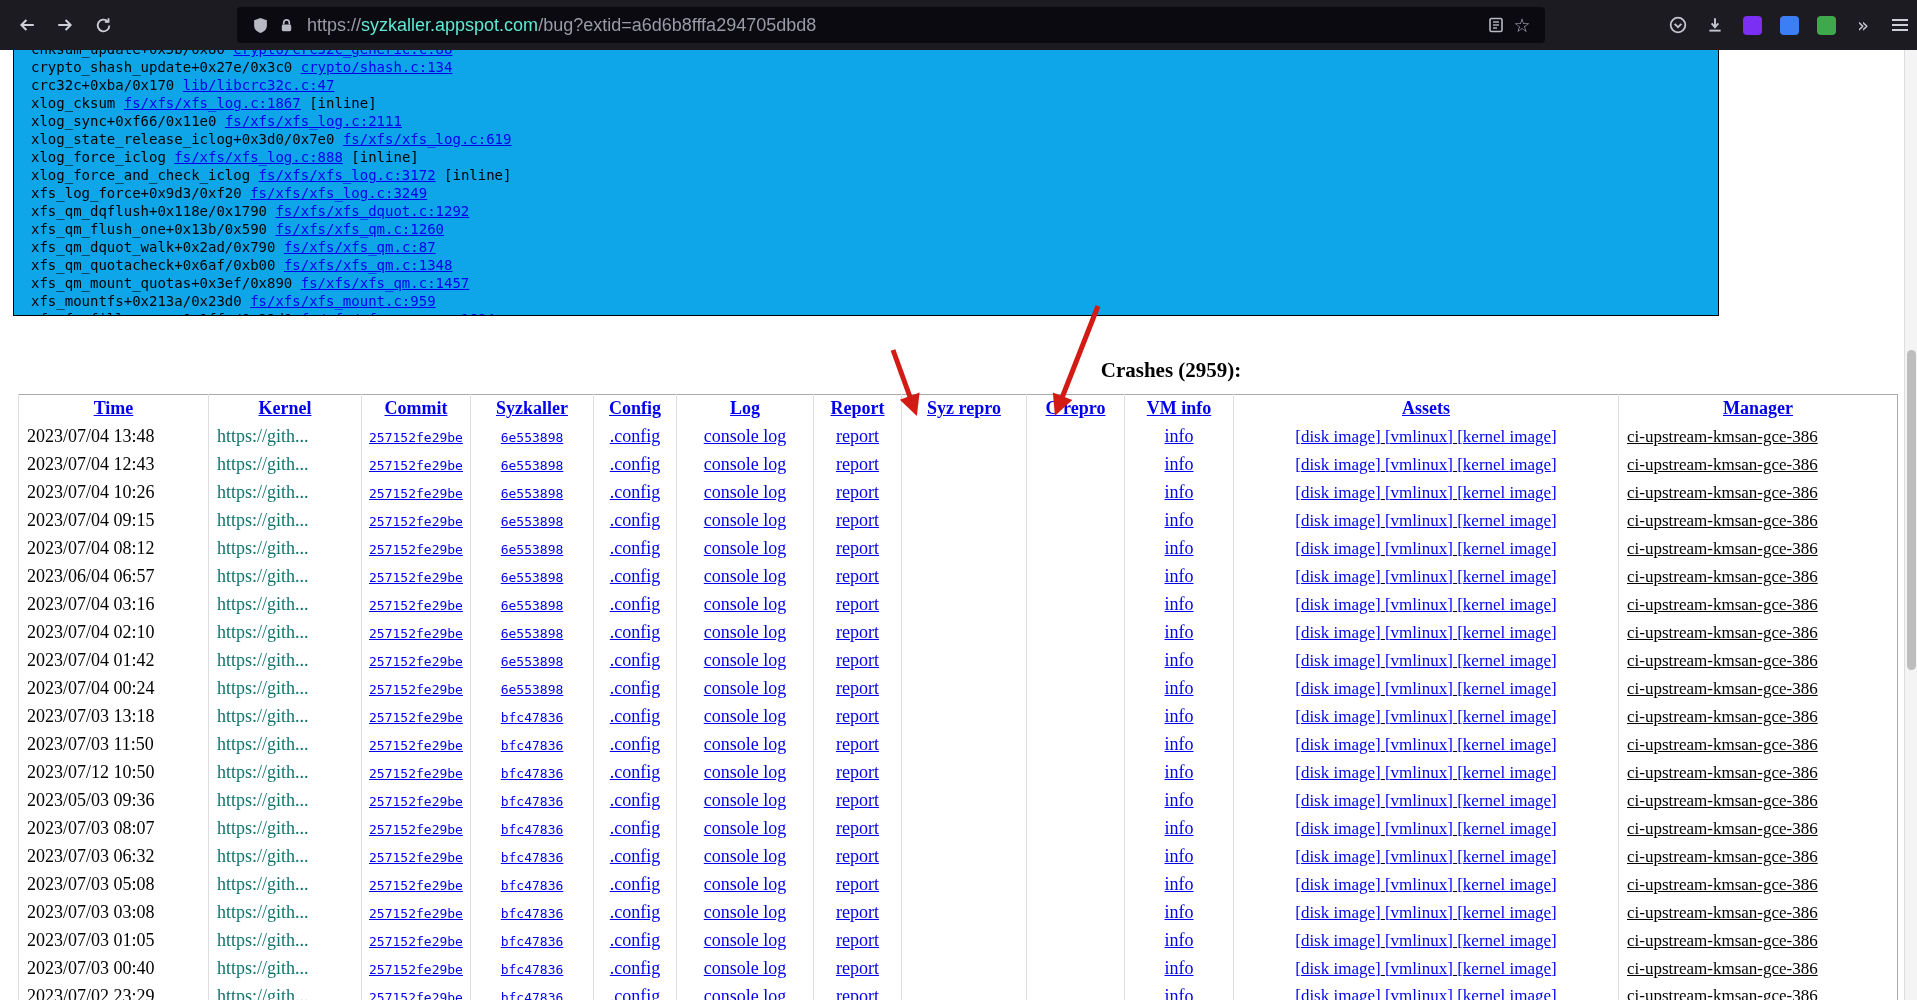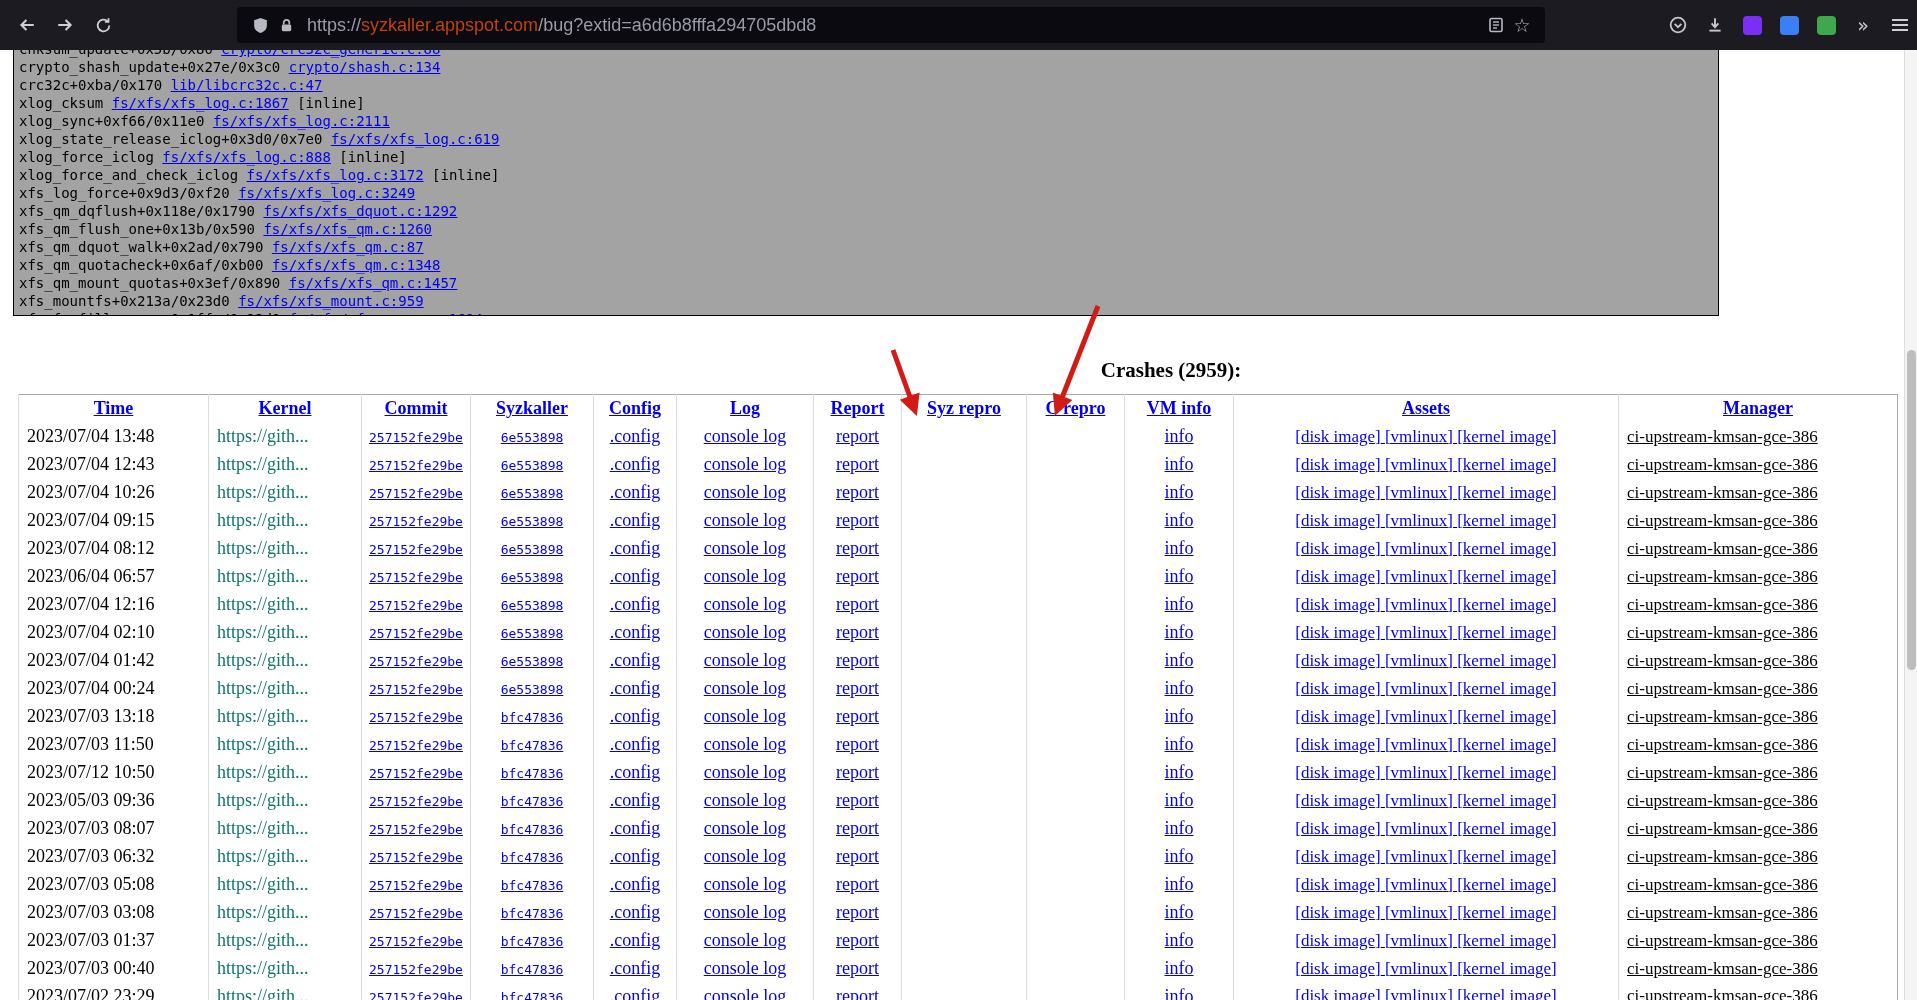--- a/index.html
+++ b/index.html
@@ -11,31 +11,31 @@
   .chrome{position:absolute;top:0;left:0;width:1917px;height:50px;background:#1c1b22;z-index:40;}
   .navbtn{position:absolute;top:8px;width:34px;height:34px;border-radius:4px;display:flex;
           align-items:center;justify-content:center;cursor:pointer;}
   #back{left:10px;} #fwd{left:48px;} #reload{left:86px;}
   .urlbar{position:absolute;left:237px;top:7px;width:1308px;height:36px;background:#0a0a10;
           border-radius:4px;display:flex;align-items:center;padding:0 10px;
           font-family:"Liberation Sans",sans-serif;}
   .ubicon{width:26px;height:26px;display:flex;align-items:center;justify-content:center;
           color:#b9b9c3;flex:none;font-family:"DejaVu Sans",sans-serif;font-size:19px;}
   .urltext{font-size:18px;color:#9a9aa8;margin-left:8px;flex:1;white-space:nowrap;overflow:hidden;}
-  .urltext .bright{color:#c2410c;}
+  .urltext .bright{color:#5eead4;}
   .chrome-right{position:absolute;right:6px;top:7px;height:36px;display:flex;align-items:center;gap:15px;}
   .cicon{width:22px;height:22px;display:flex;align-items:center;justify-content:center;
          color:#c5c5cf;font-family:"DejaVu Sans",sans-serif;font-size:19px;cursor:pointer;}
   .ext{width:19px;height:19px;border-radius:4px;}
   .ext.purple{background:#7b2ff2;} .ext.blue{background:#3c7ef5;} .ext.green{background:#3fa84c;}
   .burger{width:16px;height:2px;background:#cfcfd8;box-shadow:0 5px 0 #cfcfd8,0 -5px 0 #cfcfd8;}
 
   
   .tracebox{position:absolute;left:13px;top:50px;width:1706px;height:266px;border:1px solid #000;
-            border-top:none;overflow:hidden;background:#a3a3a3;padding-left:5px;z-index:5;}
+            border-top:none;overflow:hidden;background:#0ea5e9;padding-left:17px;z-index:5;}
   #trace{margin:-10px 0 0 0;font-family:"DejaVu Sans Mono",monospace;font-size:14px;line-height:18px;color:#000;}
   a{color:#0000ee;}
   .content{position:absolute;top:316px;left:18px;width:2306px;z-index:4;}
   .crashes-heading{margin-top:42px;text-align:center;font-weight:bold;font-size:21px;color:#000;}
   .crash-table{margin-top:11px;border-collapse:collapse;table-layout:fixed;width:1879px;
                background:#fff;border:1px solid #aaa;}
   .crash-table th,.crash-table td{border-left:1px solid #ddd;height:28px;padding:0 6px;
                text-align:center;font-size:18px;overflow:hidden;white-space:nowrap;}
   .crash-table th a{font-weight:bold;}
   td.time,td.kernel,td.manager{text-align:left;padding-left:8px;}
@@ -242,21 +242,21 @@
               <td class="config"><a href="#">.config</a></td>
               <td class="log"><a href="#">console log</a></td>
               <td class="report"><a href="#">report</a></td>
               <td class="syz-repro"></td>
               <td class="c-repro"></td>
               <td class="vminfo"><a href="#">info</a></td>
               <td class="assets"><a href="#">[disk image]</a> <a href="#">[vmlinux]</a> <a href="#">[kernel image]</a></td>
               <td class="manager">ci-upstream-kmsan-gce-386</td>
             </tr>
             <tr>
-              <td class="time">2023/07/04 12:16</td>
+              <td class="time">2023/07/04 03:16</td>
               <td class="kernel">https://gith...</td>
               <td class="commit"><a href="#">257152fe29be</a></td>
               <td class="syzkaller"><a href="#">6e553898</a></td>
               <td class="config"><a href="#">.config</a></td>
               <td class="log"><a href="#">console log</a></td>
               <td class="report"><a href="#">report</a></td>
               <td class="syz-repro"></td>
               <td class="c-repro"></td>
               <td class="vminfo"><a href="#">info</a></td>
               <td class="assets"><a href="#">[disk image]</a> <a href="#">[vmlinux]</a> <a href="#">[kernel image]</a></td>
@@ -410,21 +410,21 @@
               <td class="config"><a href="#">.config</a></td>
               <td class="log"><a href="#">console log</a></td>
               <td class="report"><a href="#">report</a></td>
               <td class="syz-repro"></td>
               <td class="c-repro"></td>
               <td class="vminfo"><a href="#">info</a></td>
               <td class="assets"><a href="#">[disk image]</a> <a href="#">[vmlinux]</a> <a href="#">[kernel image]</a></td>
               <td class="manager">ci-upstream-kmsan-gce-386</td>
             </tr>
             <tr>
-              <td class="time">2023/07/03 01:37</td>
+              <td class="time">2023/07/03 01:05</td>
               <td class="kernel">https://gith...</td>
               <td class="commit"><a href="#">257152fe29be</a></td>
               <td class="syzkaller"><a href="#">bfc47836</a></td>
               <td class="config"><a href="#">.config</a></td>
               <td class="log"><a href="#">console log</a></td>
               <td class="report"><a href="#">report</a></td>
               <td class="syz-repro"></td>
               <td class="c-repro"></td>
               <td class="vminfo"><a href="#">info</a></td>
               <td class="assets"><a href="#">[disk image]</a> <a href="#">[vmlinux]</a> <a href="#">[kernel image]</a></td>

